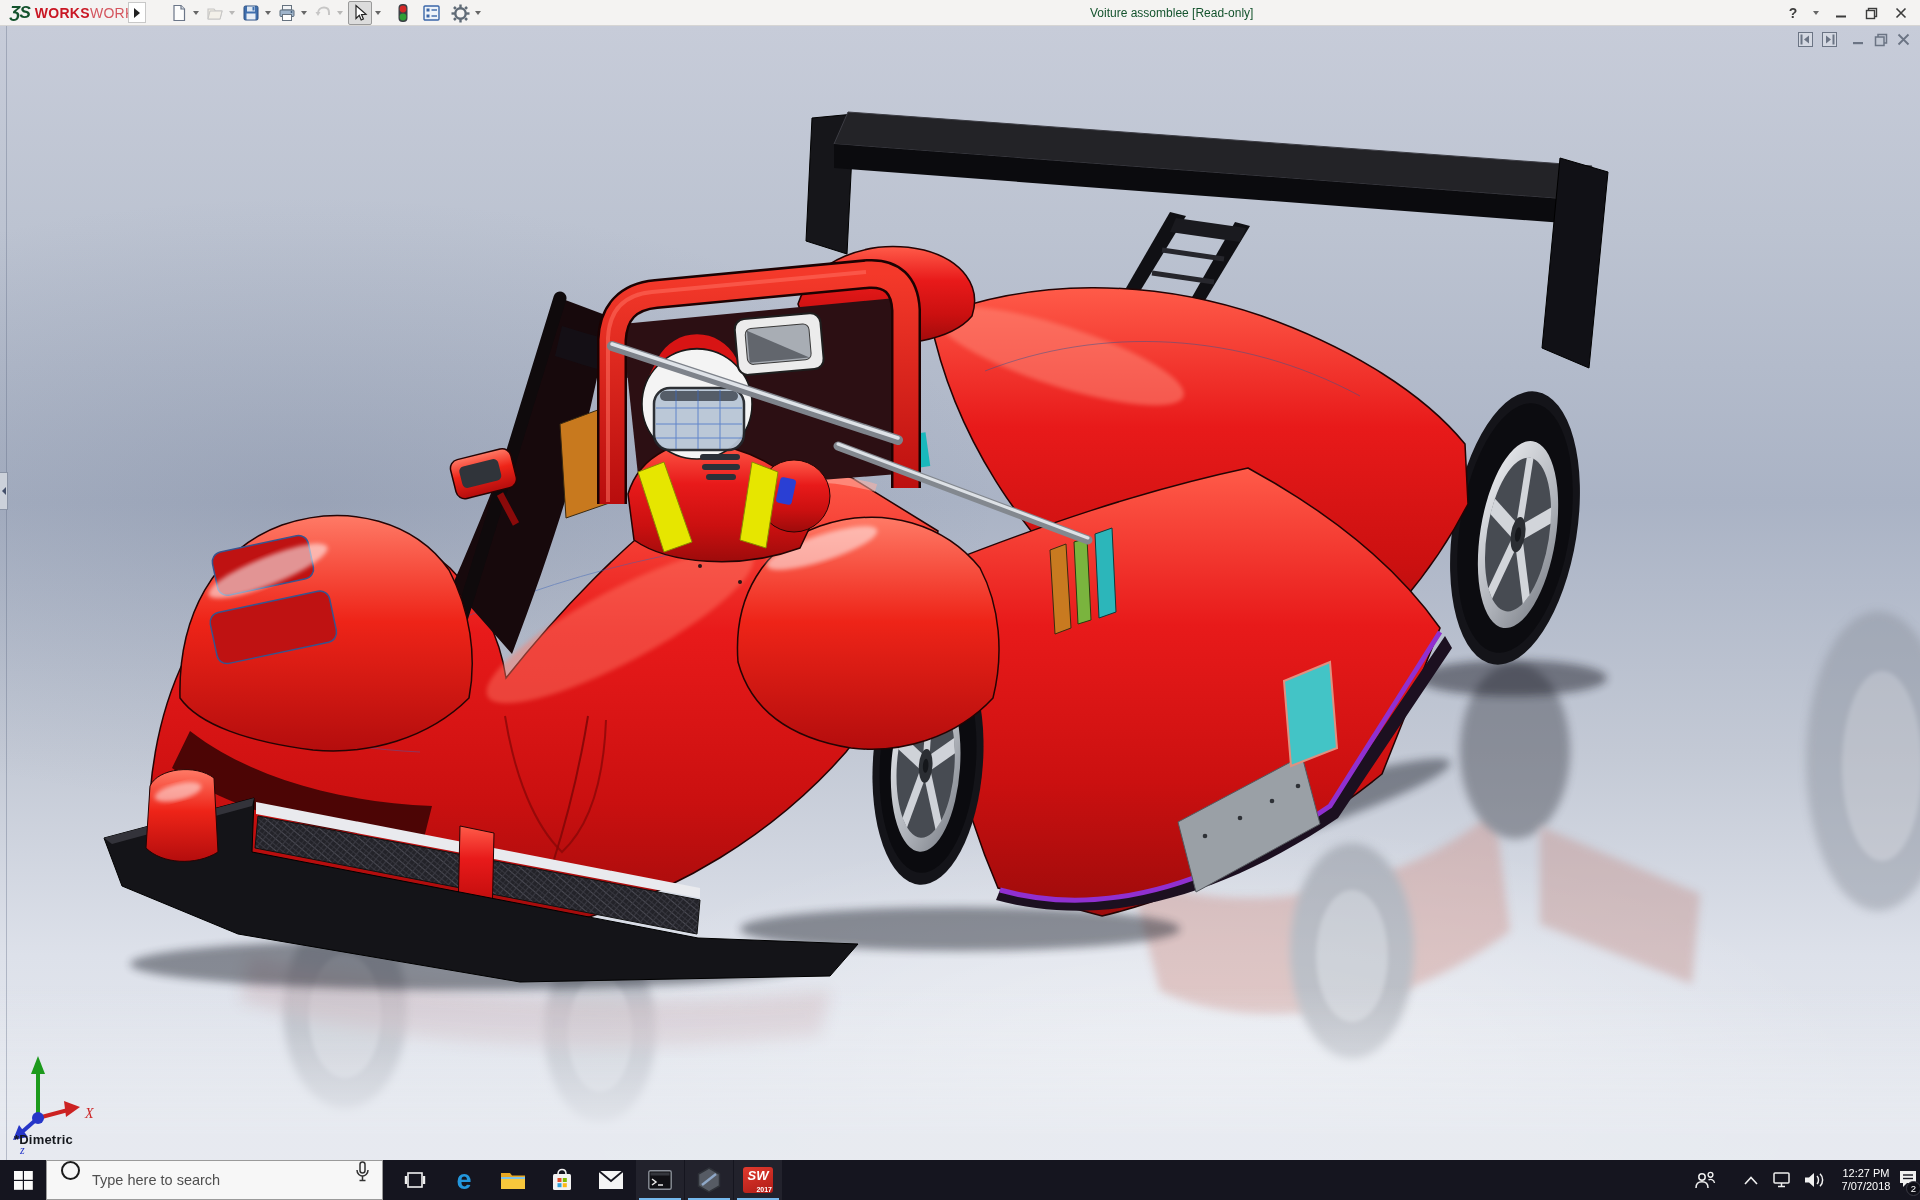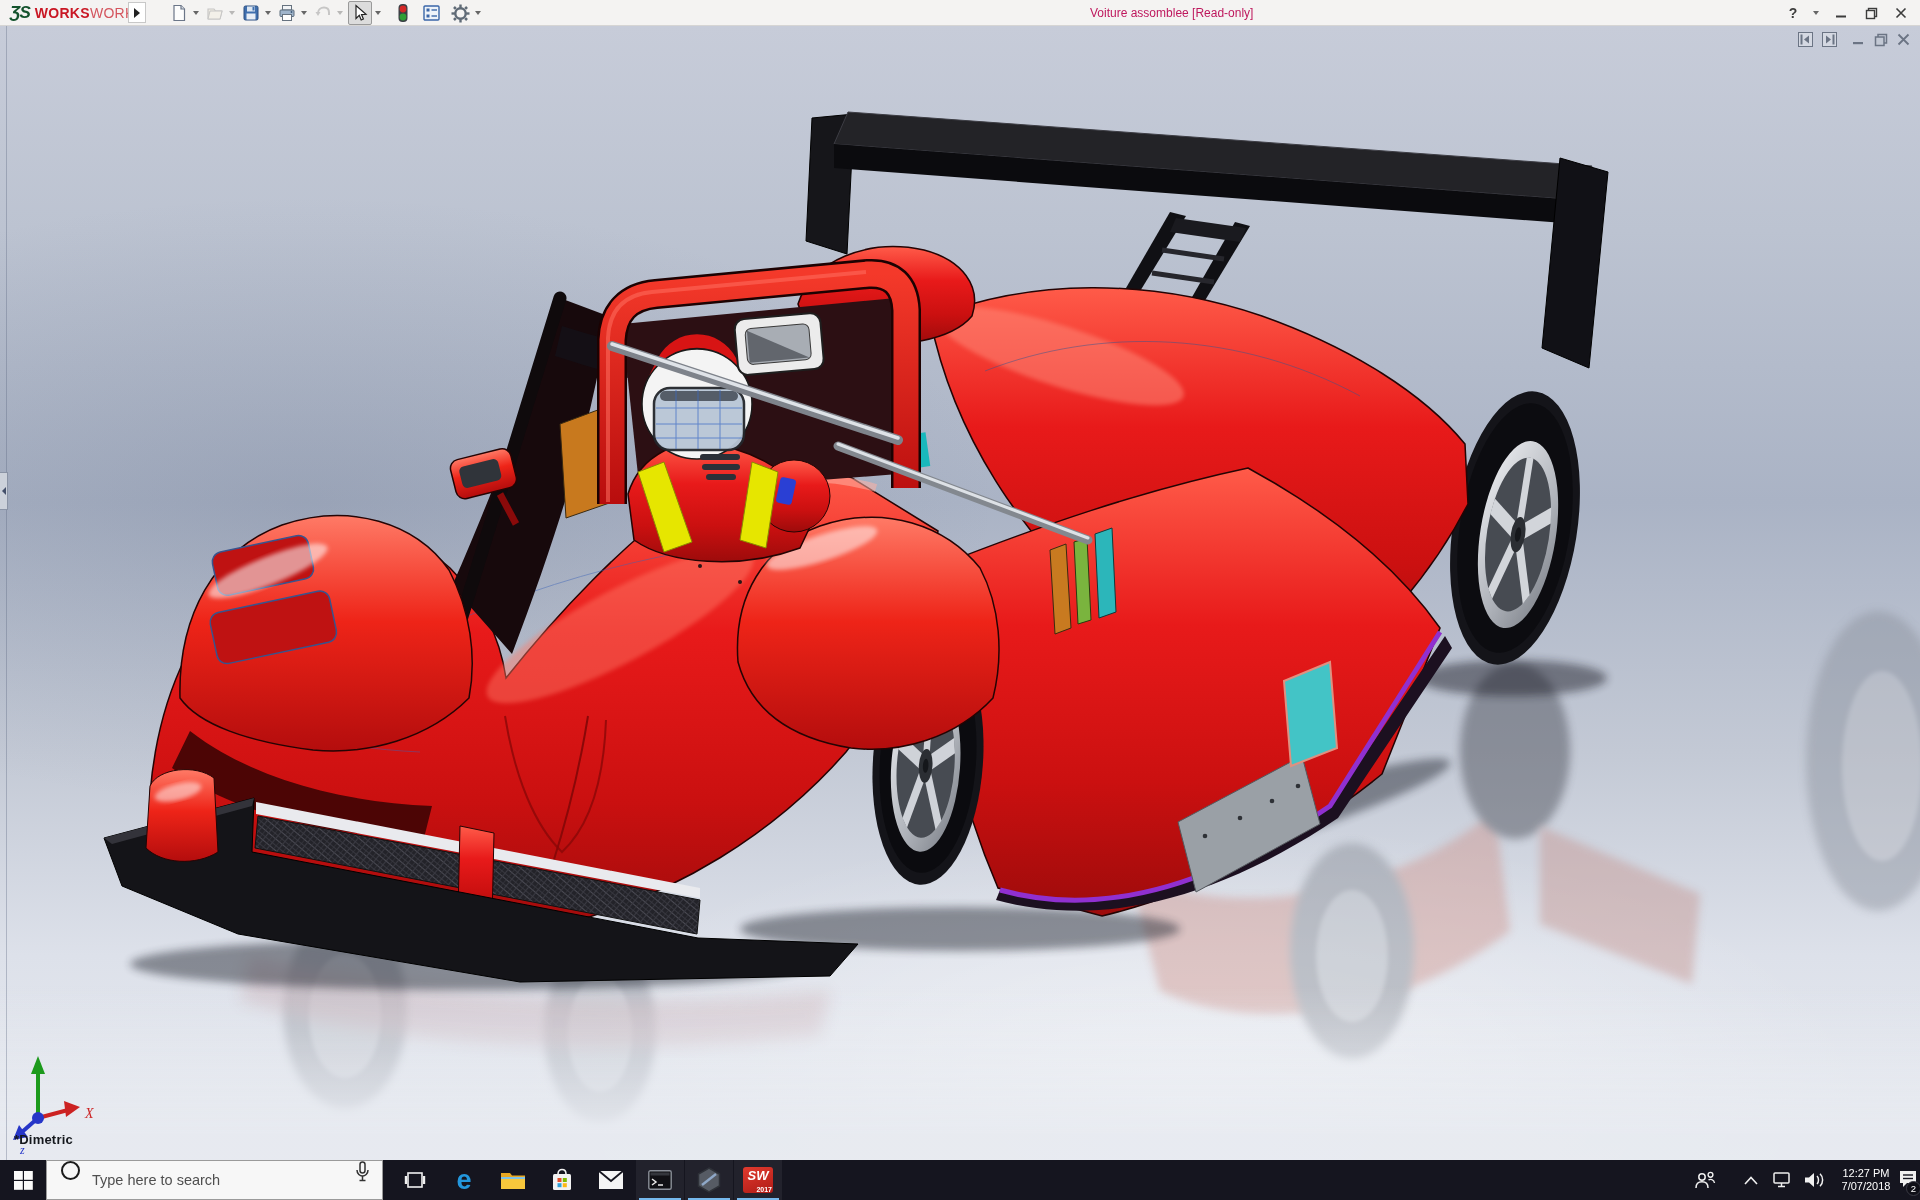--- a/index.html
+++ b/index.html
@@ -17,21 +17,21 @@
             border:1px solid #c8c8c8; display:flex; align-items:center; justify-content:center; }
   .flyout .tri { width:0; height:0; border-left:6px solid #222; border-top:5px solid transparent; border-bottom:5px solid transparent; }
   #toolbar { position:absolute; left:168px; top:0; height:26px; display:flex; align-items:center; }
   .tbtn { height:24px; display:flex; align-items:center; padding:0 2px; }
   .tbtn svg { display:block; }
   .caret { width:0; height:0; border-top:4px solid #666; border-left:3.5px solid transparent;
            border-right:3.5px solid transparent; margin:0 5px 0 3px; }
   .tbtn.pressed { background:#dcdcdc; border:1px solid #9a9a9a; border-radius:2px; }
   .dim { opacity:.42; }
   #win-title { position:absolute; left:1090px; top:0; height:26px; line-height:26px;
-               font-size:12px; color:#be185d; white-space:nowrap; }
+               font-size:12px; color:#14532d; white-space:nowrap; }
   .win-ctrls { position:absolute; right:6px; top:0; height:26px; display:flex; align-items:center; gap:4px; }
   .wbtn { width:26px; height:22px; display:flex; align-items:center; justify-content:center; color:#444; }
   .help-q { font-size:14px; font-weight:700; color:#3c3c3c; }
 
   
   #viewport { position:absolute; left:0; top:26px; width:1920px; height:1134px; overflow:hidden;
     background:linear-gradient(180deg,#c7ccd9 0%, #bcc3d1 18%, #aab3c5 42%, #c3c9d5 64%, #dde1ea 82%, #e8ebf1 100%); }
   #viewport .vignette { position:absolute; inset:0;
     background:radial-gradient(ellipse 60% 45% at 16% 42%, rgba(85,98,125,.20), transparent 60%),
                radial-gradient(ellipse 55% 40% at 62% 96%, rgba(255,255,255,.55), transparent 65%); }

